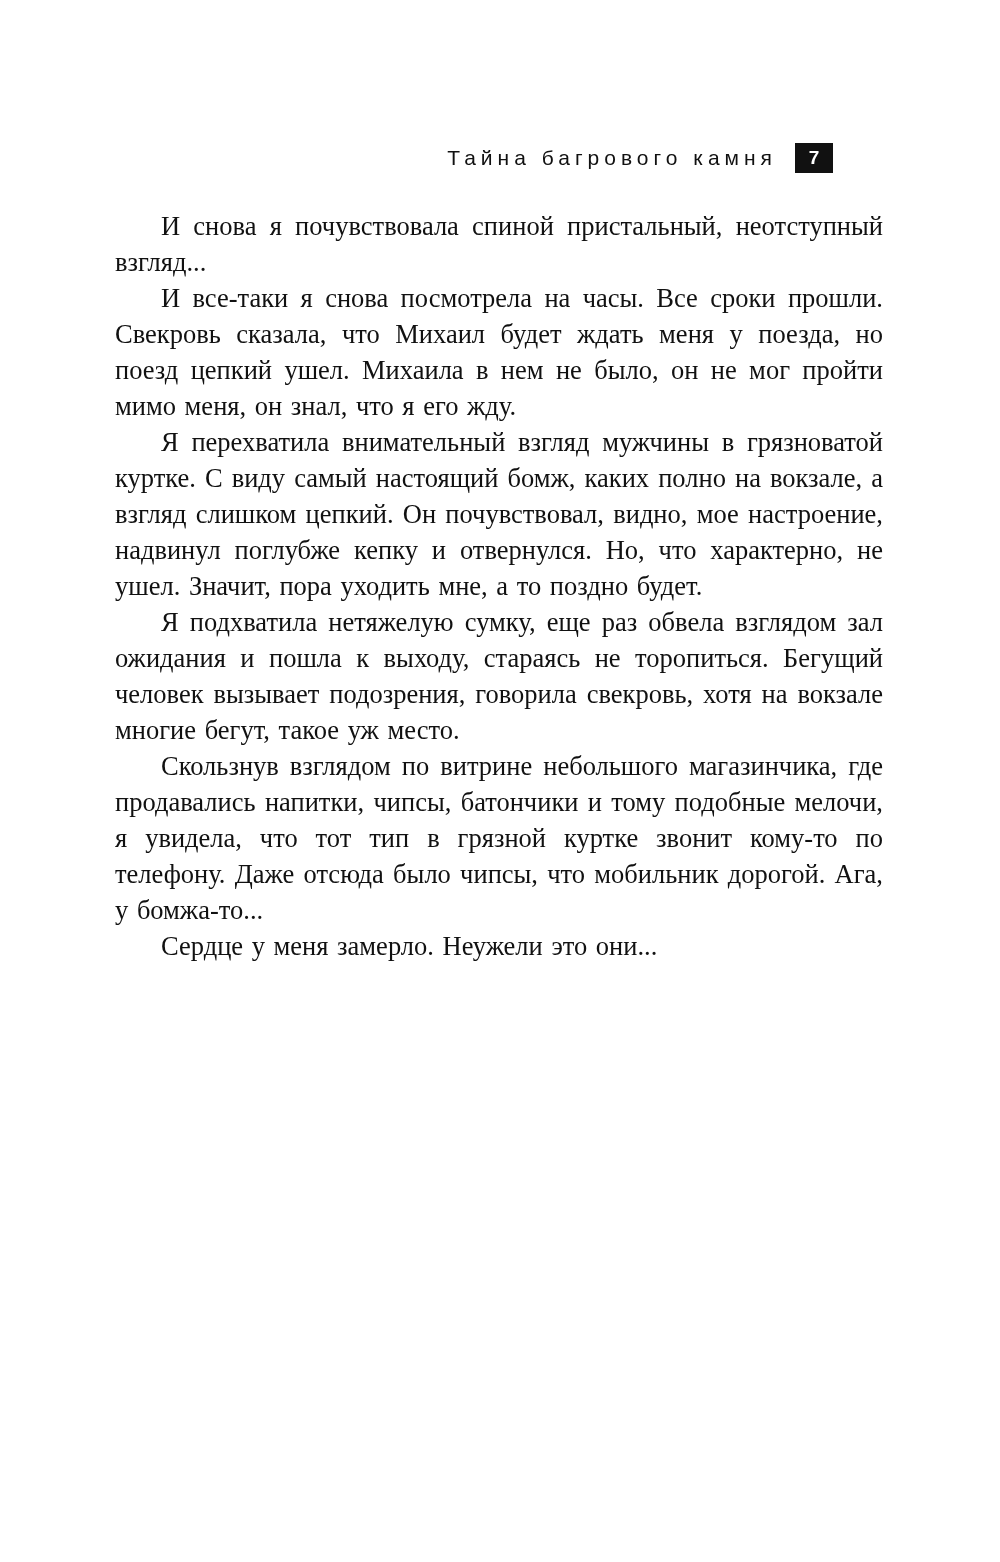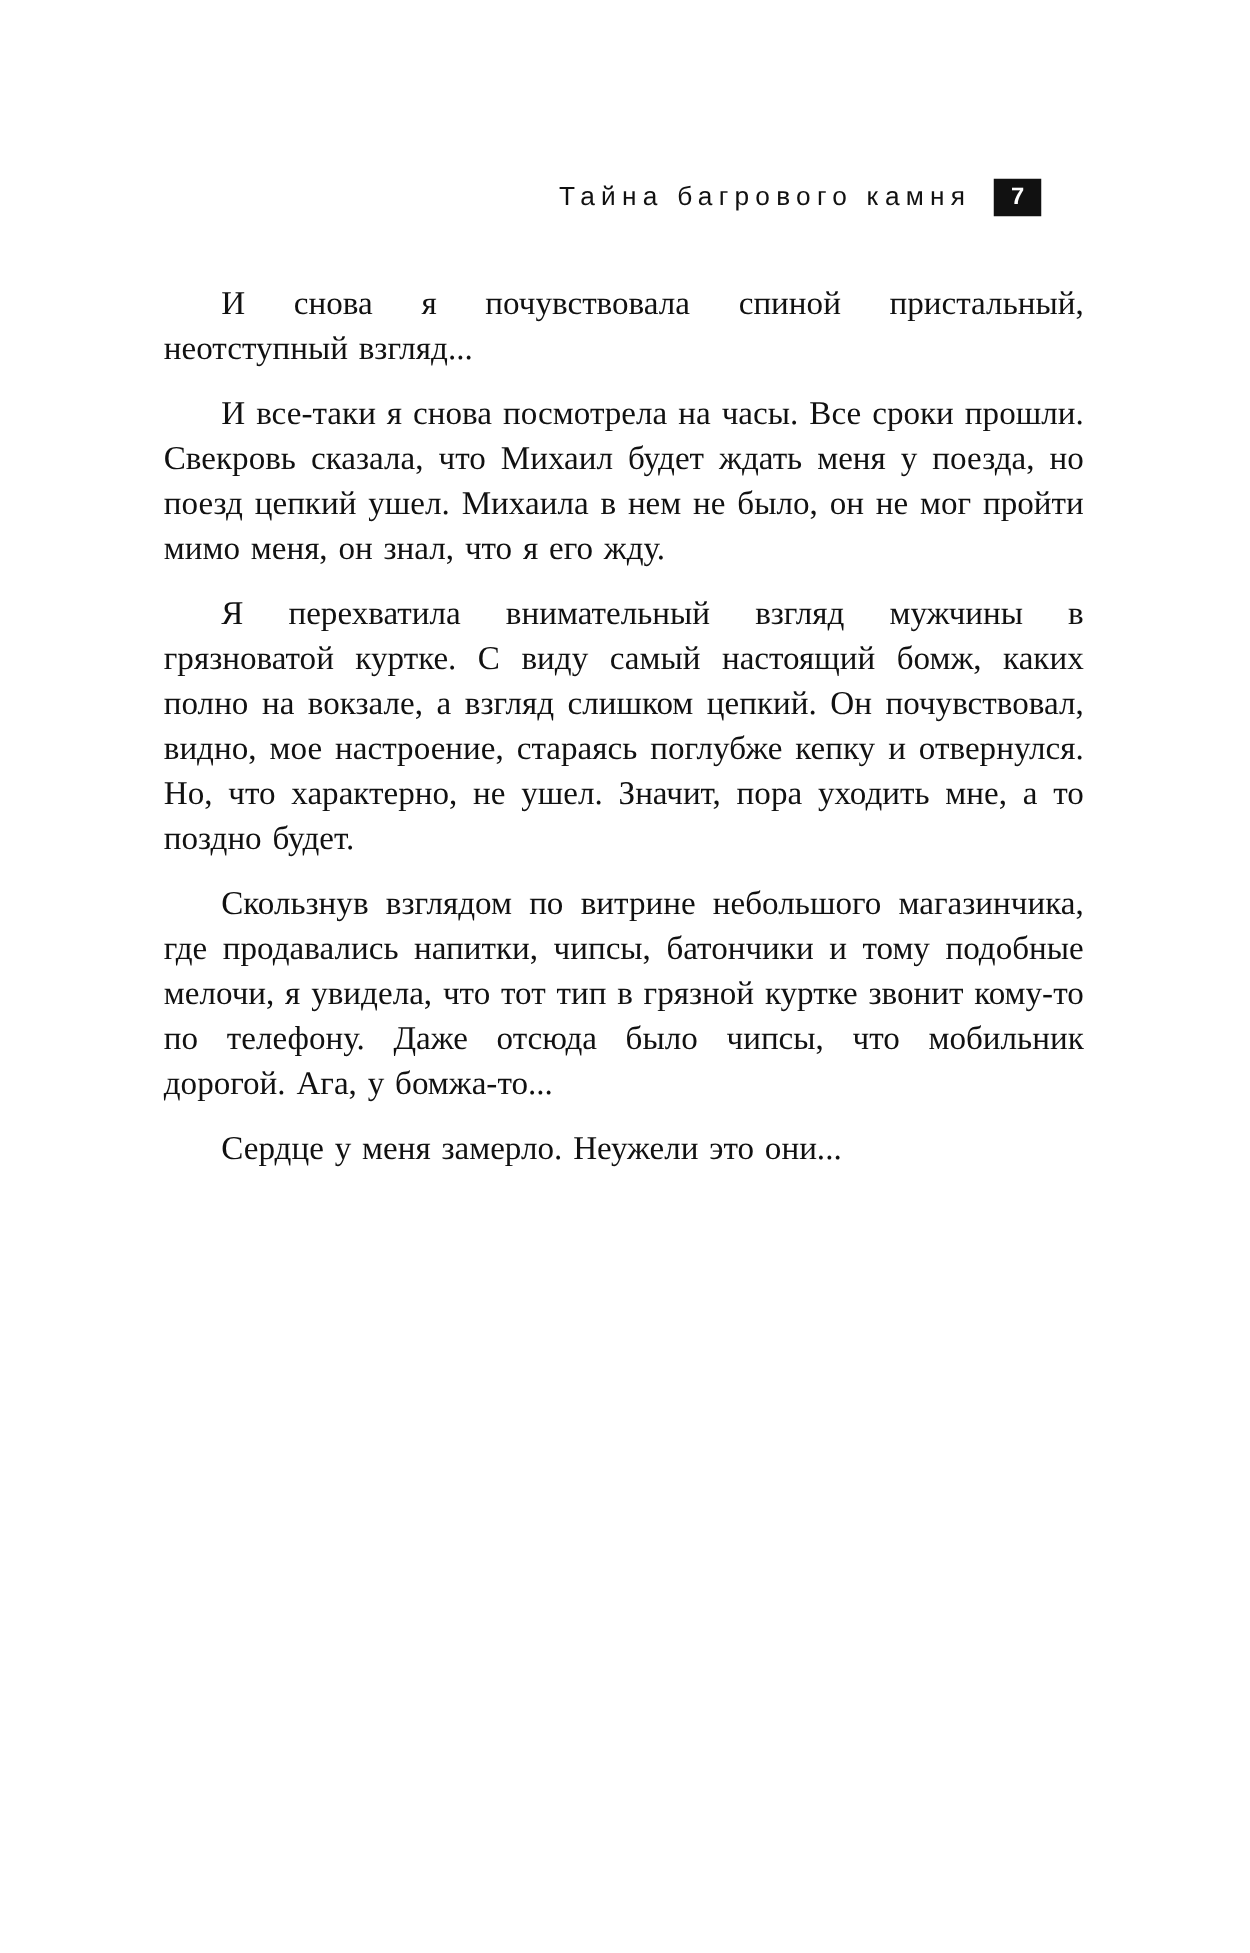--- a/index.html
+++ b/index.html
@@ -45,37 +45,38 @@
     font-weight: bold;
     font-size: 19px;
   }
   .text-block {
     position: absolute;
     top: 208px;
     left: 115px;
     width: 768px;
   }
   .para {
-    margin: 16px;
+    margin: 0;
     font-size: 26.5px;
     line-height: 36px;
     text-align: justify;
     text-indent: 46px;
     word-spacing: 2px;
   }
 </style>
 </head>
 <body>
 
 <div class="page">
   <div class="running-header">
     <span class="running-title">Тайна багрового камня</span>
     <span class="page-number-badge">7</span>
   </div>
 
   <div class="text-block">
       <p class="para">И снова я почувствовала спиной пристальный, неотступный взгляд...</p>
       <p class="para">И все-таки я снова посмотрела на часы. Все сроки прошли. Свекровь сказала, что Михаил будет ждать меня у поезда, но поезд цепкий ушел. Михаила в нем не было, он не мог пройти мимо меня, он знал, что я его жду.</p>
-      <p class="para">Я перехватила внимательный взгляд мужчины в грязноватой куртке. С виду самый настоящий бомж, каких полно на вокзале, а взгляд слишком цепкий. Он почувствовал, видно, мое настроение, стараясь поглубже кепку и отвернулся. Но, что характерно, не ушел. Значит, пора уходить мне, а то поздно будет.</p>
+      <p class="para">Я перехватила внимательный взгляд мужчины в грязноватой куртке. С виду самый настоящий бомж, каких полно на вокзале, а взгляд слишком цепкий. Он почувствовал, видно, мое настроение, надвинул поглубже кепку и отвернулся. Но, что характерно, не ушел. Значит, пора уходить мне, а то поздно будет.</p>
+      <p class="para">Я подхватила нетяжелую сумку, еще раз обвела взглядом зал ожидания и пошла к выходу, стараясь не торопиться. Бегущий человек вызывает подозрения, говорила свекровь, хотя на вокзале многие бегут, такое уж место.</p>
       <p class="para">Скользнув взглядом по витрине небольшого магазинчика, где продавались напитки, чипсы, батончики и тому подобные мелочи, я увидела, что тот тип в грязной куртке звонит кому-то по телефону. Даже отсюда было чипсы, что мобильник дорогой. Ага, у бомжа-то...</p>
       <p class="para">Сердце у меня замерло. Неужели это они...</p>
     </div>
 </div>
 
 </body></html>

